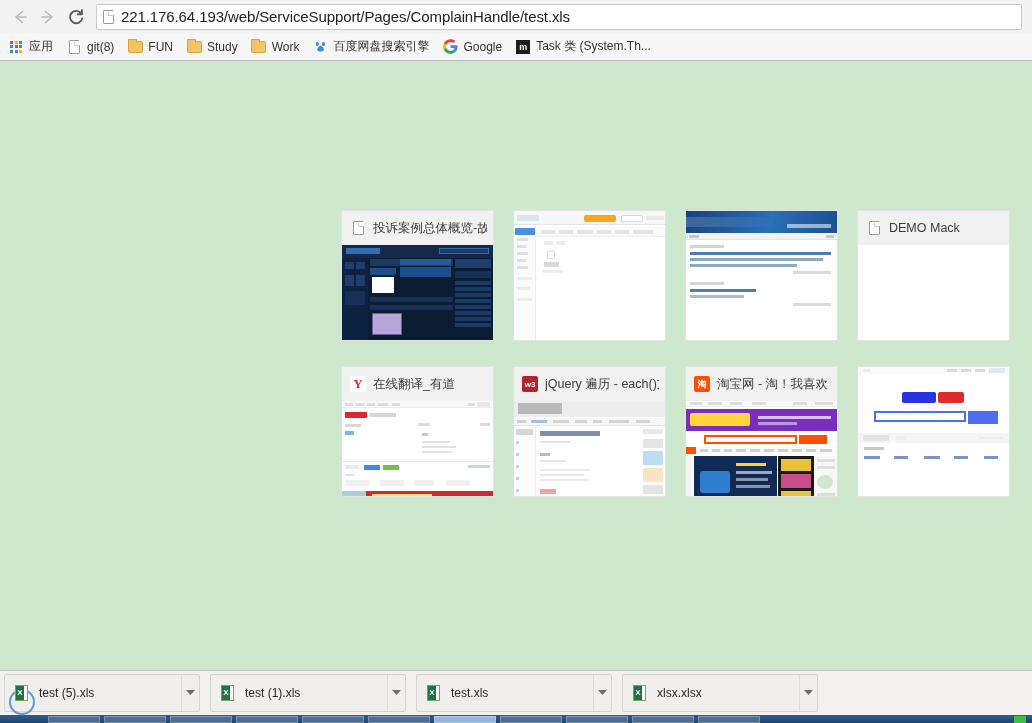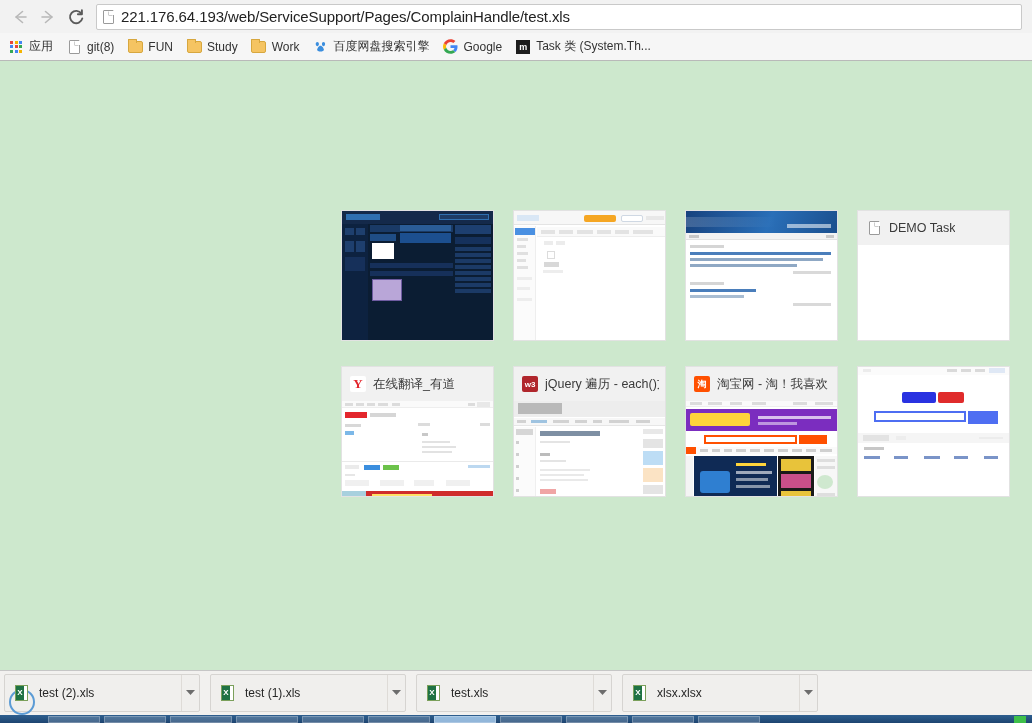--- a/index.html
+++ b/index.html
@@ -310,20 +310,26 @@
     </span>
     <span class="bm-label">Task 类 (System.Th...</span>
   </div>
 
 </div>
 
 <div class="page-body">
   <div class="thumb-grid">
 
     <div class="card">
+      <div class="card-head">
+        <span class="card-favicon" style="background:transparent">
+          <span class="pagefile"></span>
+        </span>
+        <span class="card-title">投诉案例总体概览-故</span>
+      </div>
       <div class="card-thumb">
         <div class="mini" style="background:#0b1d33">
           <div style="left:0;top:0;right:0;height:13px;background:#14294a"></div>
           <div style="left:4px;top:3px;width:34px;height:6px;background:#2f6fb0"></div>
           <div style="right:4px;top:3px;width:50px;height:6px;background:#1d3b66;border:1px solid #2f6fb0"></div>
           <div style="left:0;top:13px;width:26px;bottom:0;background:#0d2240"></div>
           <div style="left:3px;top:17px;width:9px;height:7px;background:#1e3f6e"></div>
           <div style="left:14px;top:17px;width:9px;height:7px;background:#1e3f6e"></div>
           <div style="left:3px;top:30px;width:9px;height:11px;background:#1e3f6e"></div>
           <div style="left:14px;top:30px;width:9px;height:11px;background:#1e3f6e"></div>
@@ -405,21 +411,21 @@
 
         </div>
       </div>
     </div>
 
     <div class="card">
       <div class="card-head">
         <span class="card-favicon" style="background:transparent">
           <span class="pagefile"></span>
         </span>
-        <span class="card-title">DEMO Task</span>
+        <span class="card-title">DEMO Mack</span>
       </div>
       <div class="card-thumb">
         <div class="mini" style="background:#ffffff"></div>
       </div>
     </div>
 
     <div class="card">
       <div class="card-head">
         <span class="card-favicon" style="background:#fff;color:#e3262c;font-size:13px;font-weight:bold;font-family:'Liberation Serif',serif;">
           <span>Y</span>
@@ -599,21 +605,21 @@
 <div class="download-bar">
 
   <div class="dl-item">
     <span class="dl-icon-wrap">
       <span class="dl-ring"></span>
       <span class="xls-ico">
           <span class="sheet"></span>
           <span class="grn">X</span>
         </span>
     </span>
-    <span class="dl-name">test (2).xls</span>
+    <span class="dl-name">test (5).xls</span>
     <span class="dl-caret">
       <svg width="9" height="6" viewBox="0 0 9 6">
         <path d="M0 0 L4.5 5 L9 0 Z" fill="#6d6d6d"></path>
       </svg>
     </span>
   </div>
 
   <div class="dl-item">
     <span class="dl-icon-wrap">
       <span class="xls-ico">

